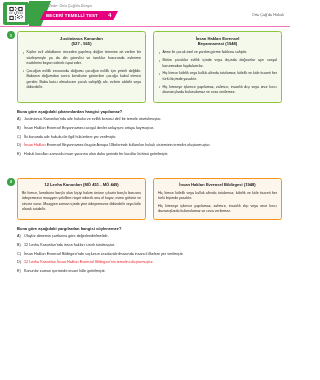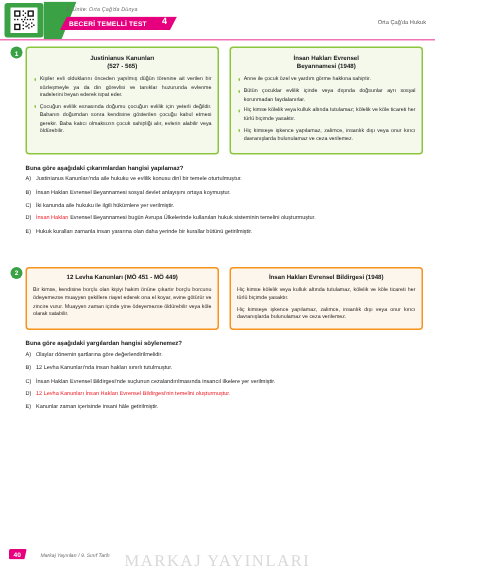--- a/index.html
+++ b/index.html
@@ -262,19 +262,14 @@
         <span class="lbl">D)</span>
         <span class="txt hl">12 Levha Kanunları İnsan Hakları Evrensel Bildirgesi'nin temelini oluşturmuştur.</span>
       </div>
       <div class="opt">
         <span class="lbl">E)</span>
         <span class="txt">Kanunlar zaman içerisinde insani hâle getirilmiştir.</span>
       </div>
     </div>
   </div>
 
-  <div class="footer">
-    <div class="watermark">MARKAJ YAYINLARI</div>
-    <div class="pagebadge">40</div>
-    <div class="footer-text">Markaj Yayınları / 9. Sınıf Tarih</div>
-  </div>
 
 </div>
 
 </body></html>

